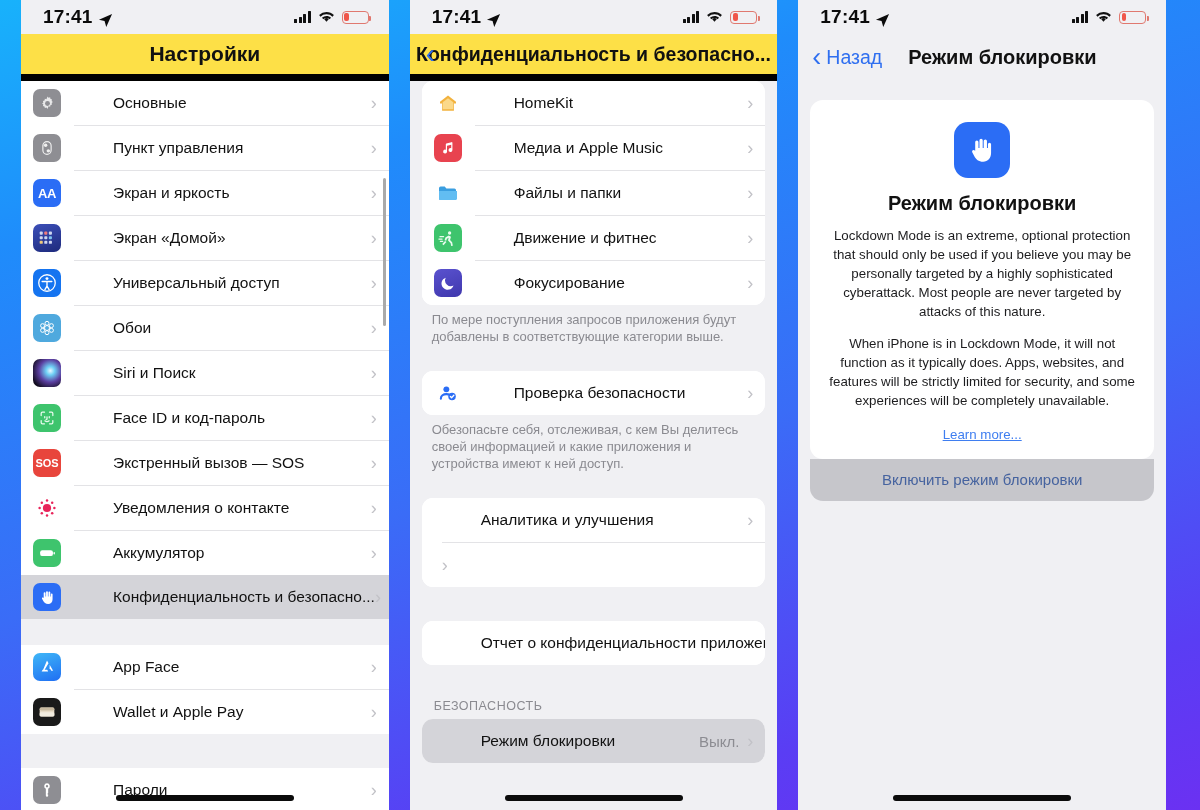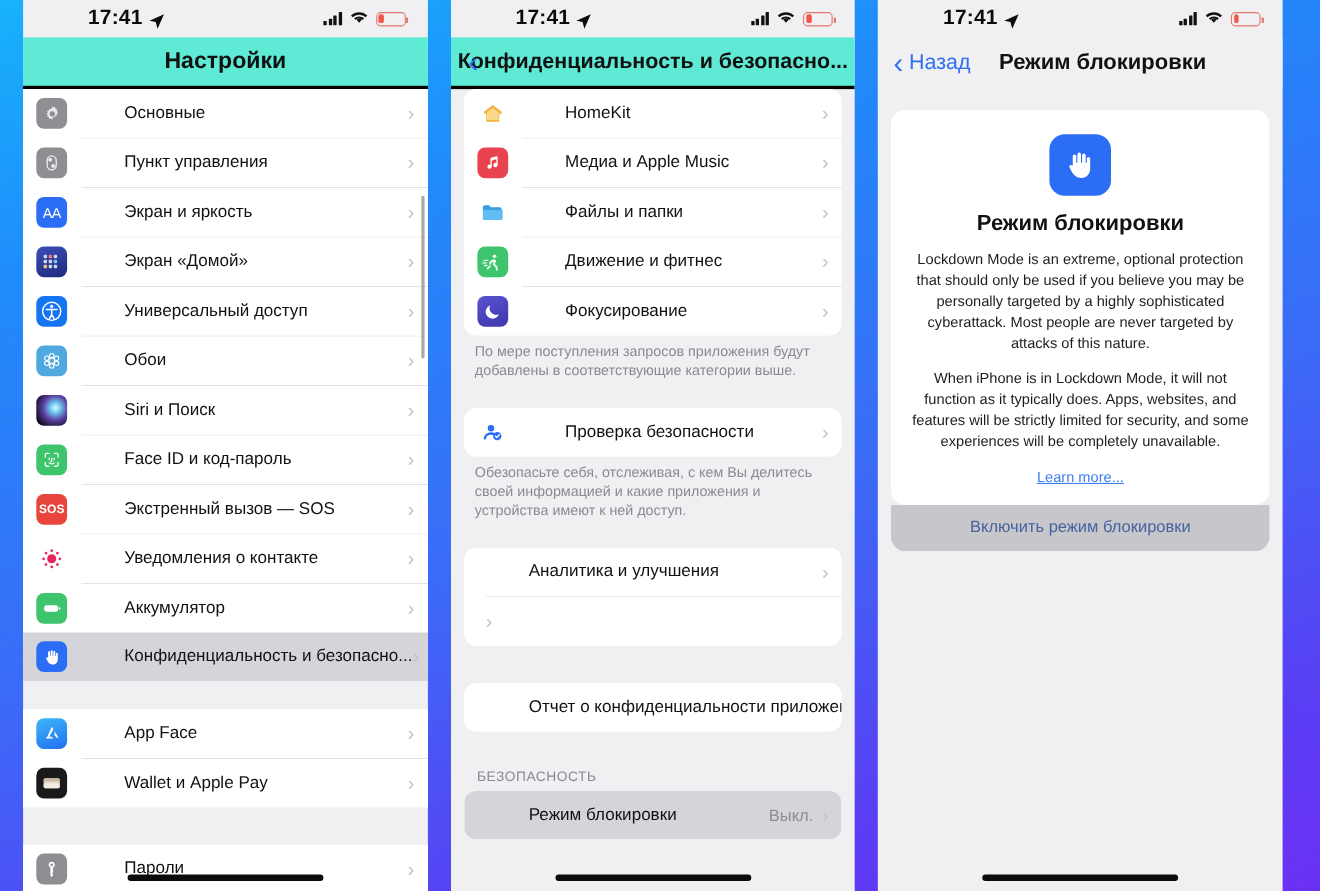--- a/index.html
+++ b/index.html
@@ -27,21 +27,20 @@
     overflow: hidden;
   }
 
   
   .statusbar {
     height: 34px;
     display: flex; align-items: center;
     padding: 0 20px 0 22px;
     font-size: 19px; font-weight: bold; color: #0b0b0b;
     letter-spacing: .2px;
-    margin-left: 37px;
   }
   .sb-time { display: flex; align-items: center; gap: 5px; }
   .loc-arrow { display:inline-block; width:15px; height:15px; position:relative; top:1px;}
   .sb-spacer { flex: 1; }
   .sb-right { display: flex; align-items: center; gap: 7px; }
   .bars { display: flex; align-items: flex-end; gap: 1.5px; height: 12px; }
   .bars i { display:block; width: 3px; background: #111; border-radius: .5px; }
   .bars i.b1 { height: 4px; } .bars i.b2 { height: 6.5px; }
   .bars i.b3 { height: 9px; } .bars i.b4 { height: 12px; }
   .battery {
@@ -49,23 +48,23 @@
     position: relative; display:flex; align-items:center; padding: 1.5px;
   }
   .battery::after {
     content:""; position:absolute; right:-3.5px; top:4px; width: 2px; height: 5px;
     background: #e0786f; border-radius: 0 1px 1px 0;
   }
   .battery .fill { width: 22%; height: 100%; background: #f0564a; border-radius: 2px; }
 
   
   .navbar {
-    height: 47px; background: #5eead4;
+    height: 47px; background: #fde047;
     display:flex; align-items:center; position: relative;
-    border-bottom: 3px solid #000000;
+    border-bottom: 7px solid #000000;
   }
   .navbar.plain { background: #f0f0f3; border-bottom: none; }
   .nav-title-center {
     position:absolute; left:0; right:0; text-align:center;
     font-size: 21px; font-weight: bold; color: #111;
   }
   .nav-title-center.small { font-size: 19.5px; }
   .back-chev {
     position: relative; z-index: 2; margin-left: 16px;
     color:#2f6ff0; display:flex; align-items:center; gap:4px;
@@ -112,21 +111,21 @@
   .spacer26 { height: 26px; }
   .spacer34 { height: 34px; }
 
   .scrollbar {
     position:absolute; right:3px; width: 3px; border-radius:2px; background:#aaa;
   }
 
   
   .ic-gear { background:#8e8e93; }
   .ic-cc { background:#8e8e93; }
-  .ic-aa { background:#2b6df5; color:#fff; font-size:13px; font-weight:normal; letter-spacing:-.5px;}
+  .ic-aa { background:#2b6df5; color:#fff; font-size:13px; font-weight:bold; letter-spacing:-.5px;}
   .ic-home { background: linear-gradient(160deg,#3c4fb8,#1d2a7c); }
   .ic-access { background:#1574f0; }
   .ic-wall { background:#4fa9de; }
   .ic-siri { background: radial-gradient(circle at 62% 42%, #eaf6ff 0%, #6fd0f5 18%, #5b3fa0 48%, #120c1e 82%); }
   .ic-face { background:#3ec46d; }
   .ic-sos { background:#e8453c; color:#fff; font-size:11px; font-weight:bold; }
   .ic-contact { background:#fff; }
   .ic-batt { background:#3ec46d; }
   .ic-priv { background:#2b6df5; }
   .ic-appstore { background: linear-gradient(160deg,#3fb7f7,#1f6ef3); }

